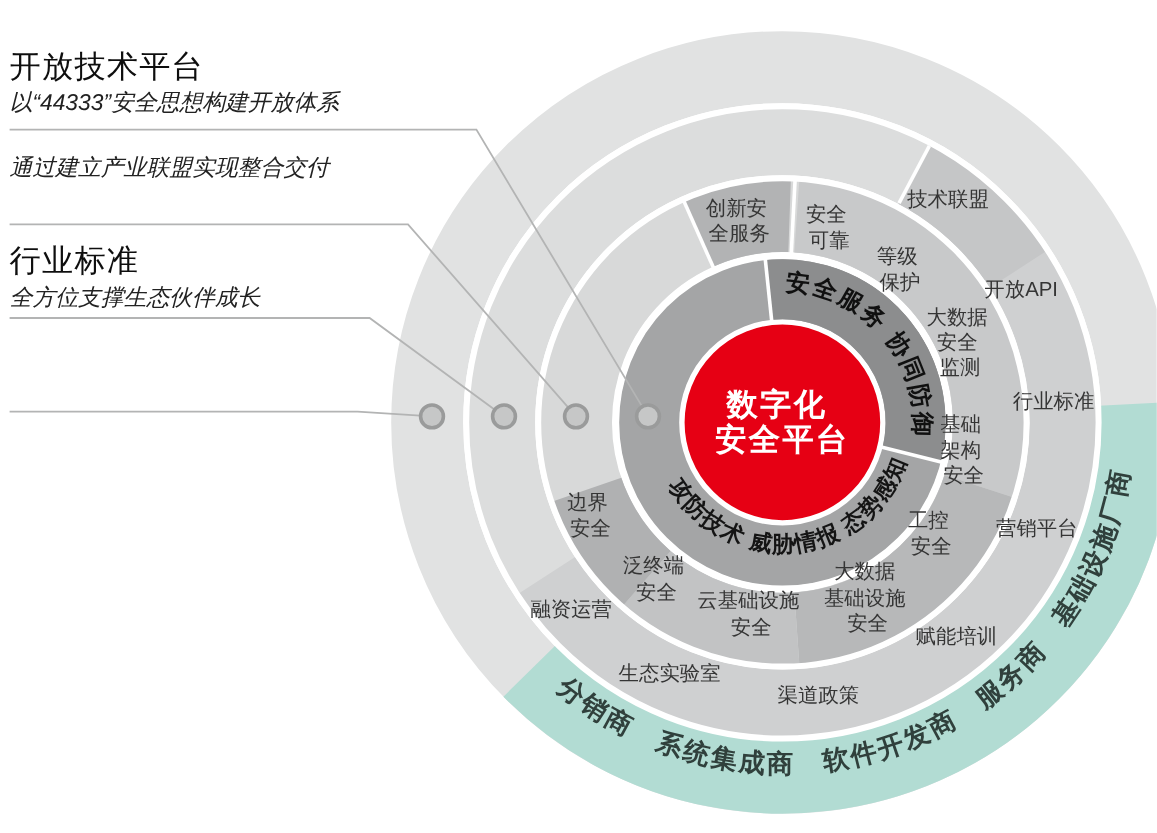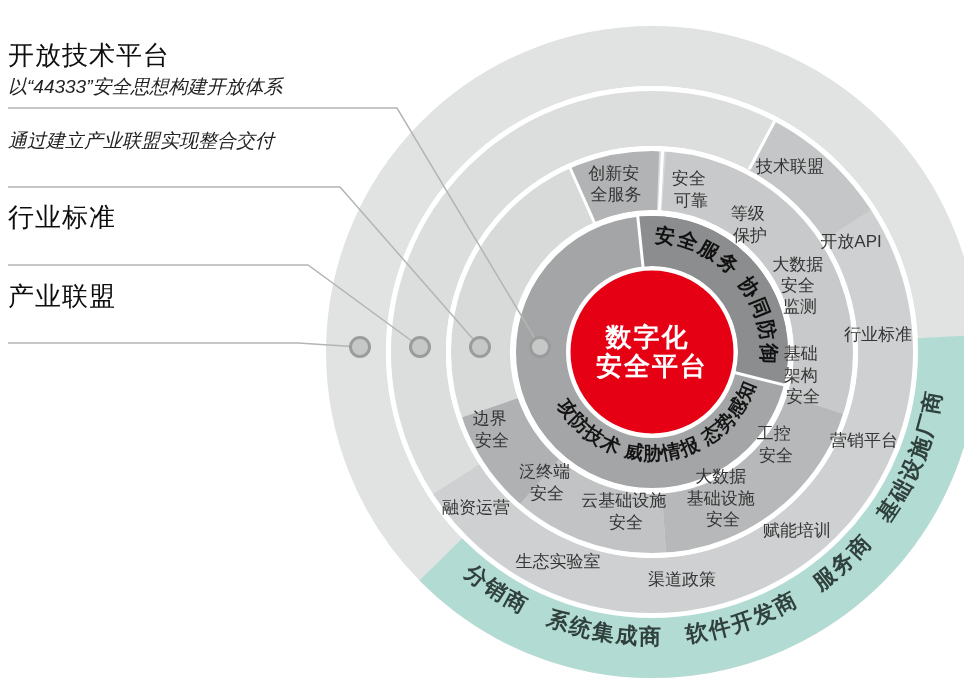--- a/index.html
+++ b/index.html
@@ -152,18 +152,18 @@
 
   <div class="legend-block b1">
     <div class="legend-title">开放技术平台</div>
     <div class="legend-desc">以“44333”安全思想构建开放体系</div>
   </div>
   <div class="legend-block b2">
     <div class="legend-desc">通过建立产业联盟实现整合交付</div>
   </div>
   <div class="legend-block b3">
     <div class="legend-title">行业标准</div>
+    <div class="legend-desc">全方位支撑生态伙伴成长</div>
   </div>
   <div class="legend-block b4">
-    <div class="legend-title">产业联盟</div>
   </div>
 
 </div>
 
 </body></html>

